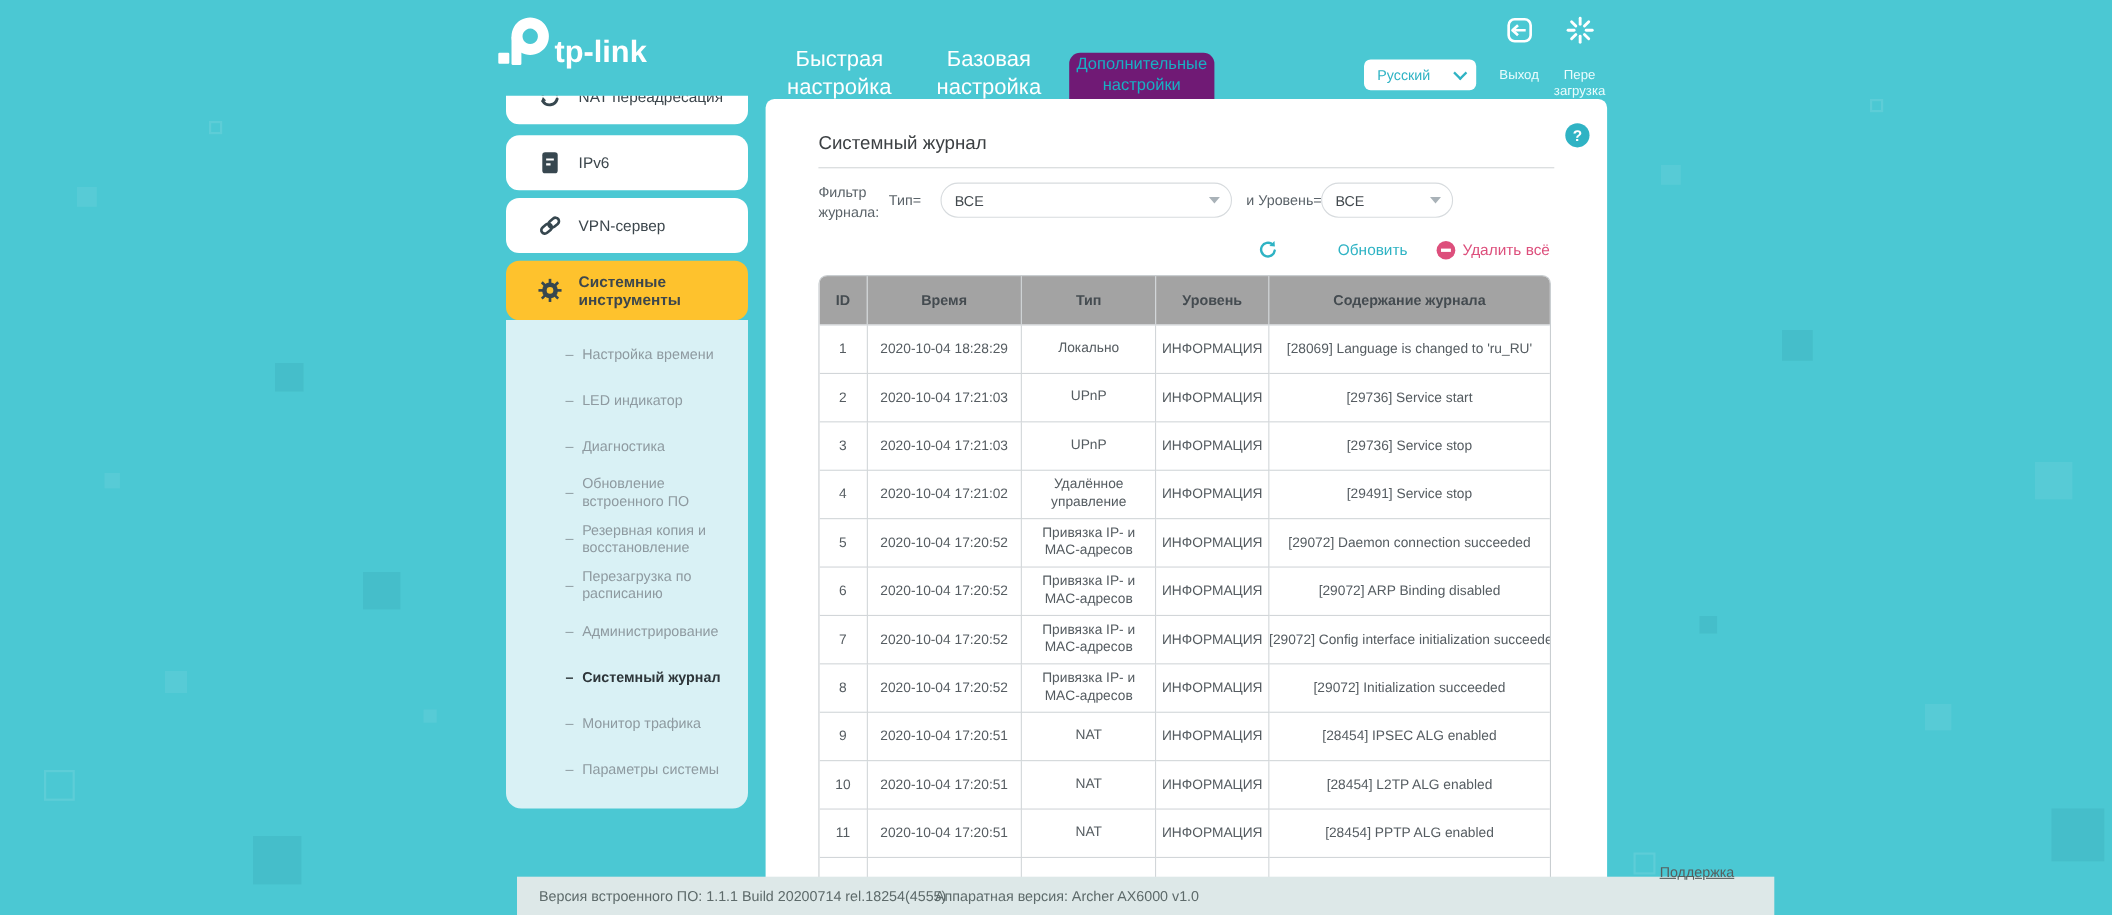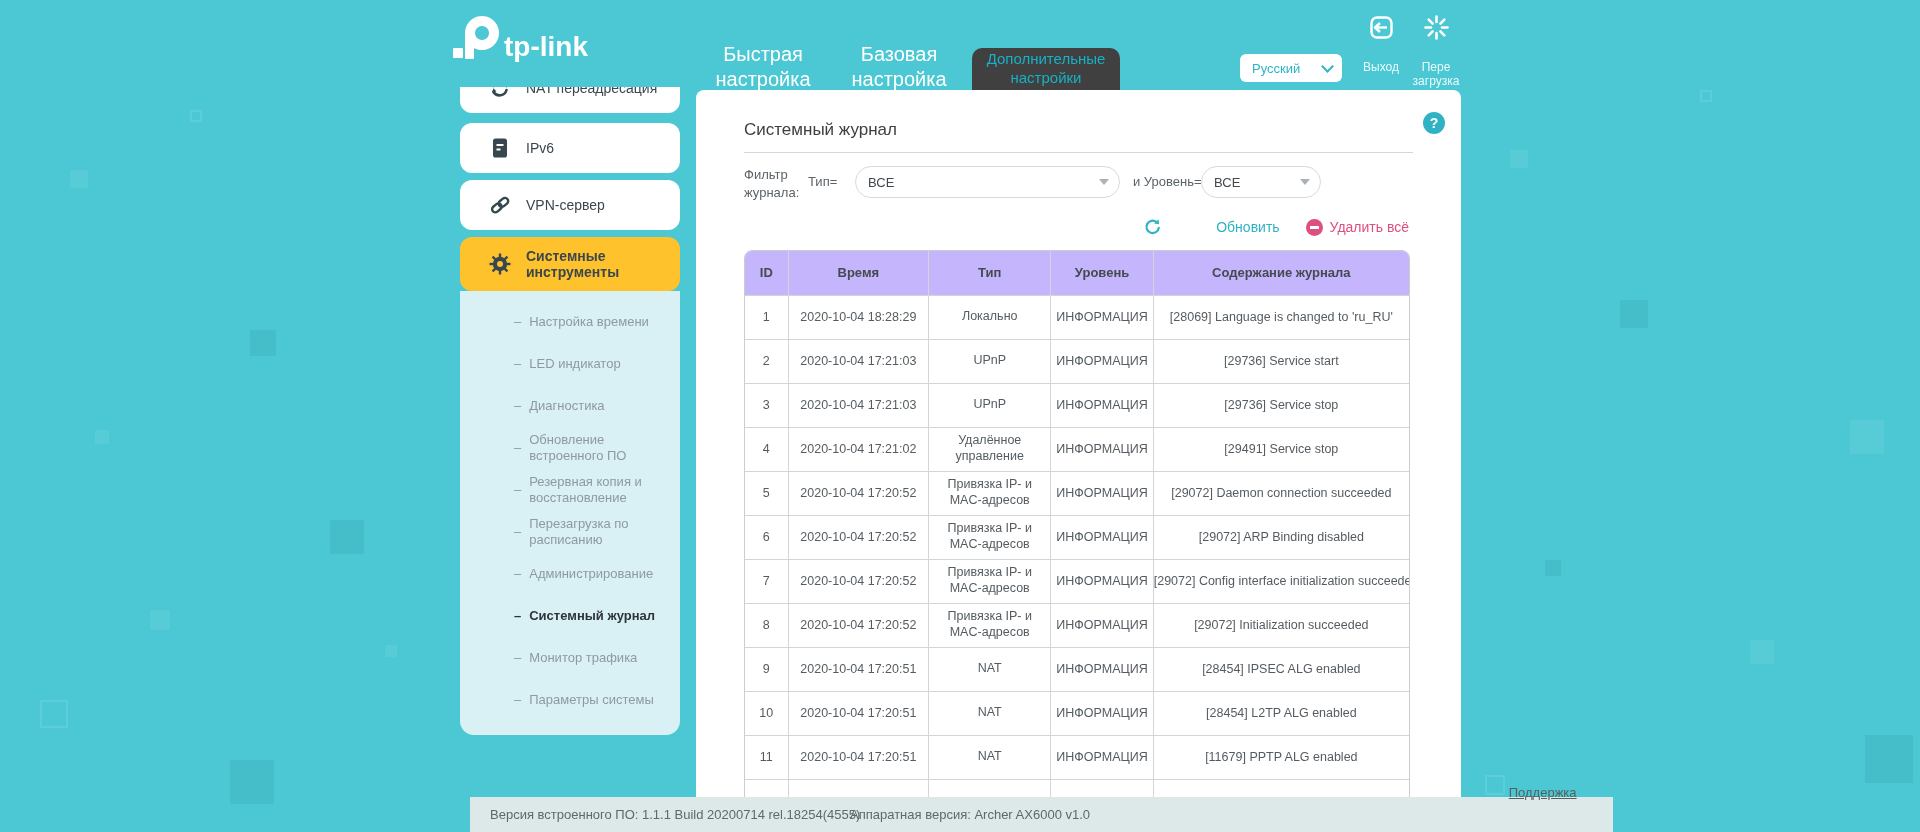--- a/index.html
+++ b/index.html
@@ -12,22 +12,22 @@
   
   .sq { position:absolute; }
   .sq.light { background:rgba(255,255,255,0.07); }
   .sq.dark  { background:rgba(0,70,80,0.07); }
   .sq.line  { border:2px solid rgba(255,255,255,0.10); }
 
   
   .logo { position:absolute; left:452px; top:10px; }
   .tab { position:absolute; top:42px; width:124px; text-align:center;
          color:#fff; font-size:20px; line-height:1.25; cursor:pointer; }
-  .tab-active { position:absolute; left:972px; top:48px; width:148px; height:42px;
-         background:#404040; border-radius:10px 10px 0 0; color:#18b0c4; font-size:15px;
+  .tab-active { position:absolute; left:972px; top:48px; width:132px; height:42px;
+         background:#701a75; border-radius:10px 10px 0 0; color:#18b0c4; font-size:15px;
          line-height:1.25; text-align:center; display:flex; align-items:center;
          justify-content:flex-start; cursor:pointer; }
   .langbox { position:absolute; left:1240px; top:54px; width:102px; height:28px;
          background:#fff; border-radius:6px; display:flex; align-items:center;
          padding:0 10px 0 12px; cursor:pointer; }
   .langbox span { color:#2fb3c4; font-size:13px; flex:1; }
   .chev { width:9px; height:9px; border-right:2px solid #2fb3c4; border-bottom:2px solid #2fb3c4;
          transform:rotate(45deg); margin-top:-4px; }
   .hdr-action { position:absolute; top:14px; width:58px; text-align:center; cursor:pointer; }
   .hdr-action .lbl { color:#eafcfd; font-size:12px; line-height:1.2; margin-top:15px; }
@@ -72,21 +72,21 @@
   .refresh-txt { color:#2fb3c4;margin-left:47px; }
   .delete-txt { color:#dd4f7c; }
   .minus-ic { width:17px; height:17px; border-radius:50%; background:#dd4f7c; position:relative; }
   .minus-ic::after { content:""; position:absolute; left:4px; top:7.5px; width:9px; height:2.5px; background:#fff; }
 
   .tablewrap { position:absolute; left:48px; top:160px; width:666px;
          border:1px solid #c9ced1; border-radius:8px 8px 0 0; overflow:hidden; }
   table.log { width:100%; border-collapse:collapse; table-layout:fixed; }
   table.log th, table.log td { border:1px solid #d2d6d9; text-align:center; vertical-align:middle;
          height:44px; color:#555c61; }
-  table.log th { font-size:13px; color:#444b50; font-weight:700; background:#c4b5fd; }
+  table.log th { font-size:13px; color:#444b50; font-weight:700; background:#a3a3a3; }
   table.log td { font-size:12.5px; }
   table.log tr > *:first-child { border-left:none; }
   table.log tr > *:last-child { border-right:none; }
   table.log tr:first-child > * { border-top:none; }
   col.c-id { width:43px; } col.c-time { width:140px; } col.c-type { width:122px; }
   col.c-level { width:102px; } col.c-msg { width:255px; }
   td.t-type { font-size:12px; line-height:1.25; padding:0 3px; }
   td.t-msg { font-size:12px; white-space:nowrap; overflow:hidden; }
 
   
@@ -386,21 +386,21 @@
               <td>2020-10-04 17:20:51</td>
               <td class="t-type">NAT</td>
               <td>ИНФОРМАЦИЯ</td>
               <td class="t-msg">[28454] L2TP ALG enabled</td>
             </tr>
             <tr>
               <td>11</td>
               <td>2020-10-04 17:20:51</td>
               <td class="t-type">NAT</td>
               <td>ИНФОРМАЦИЯ</td>
-              <td class="t-msg">[11679] PPTP ALG enabled</td>
+              <td class="t-msg">[28454] PPTP ALG enabled</td>
             </tr>
             <tr>
               <td></td>
               <td></td>
               <td></td>
               <td></td>
               <td></td>
             </tr>
           </tbody>
       </table>

